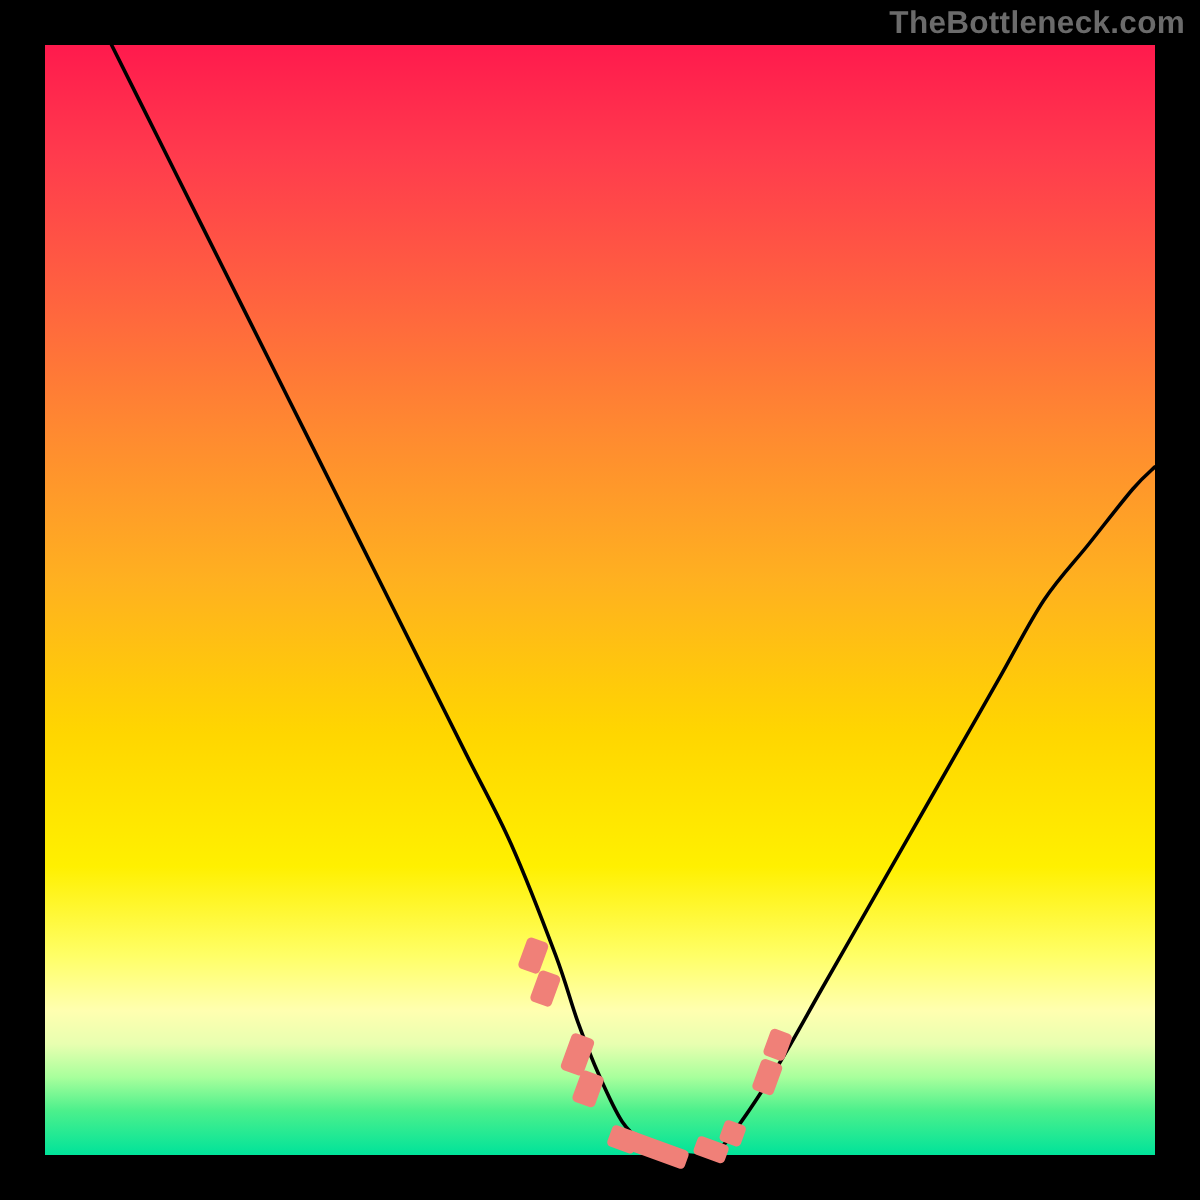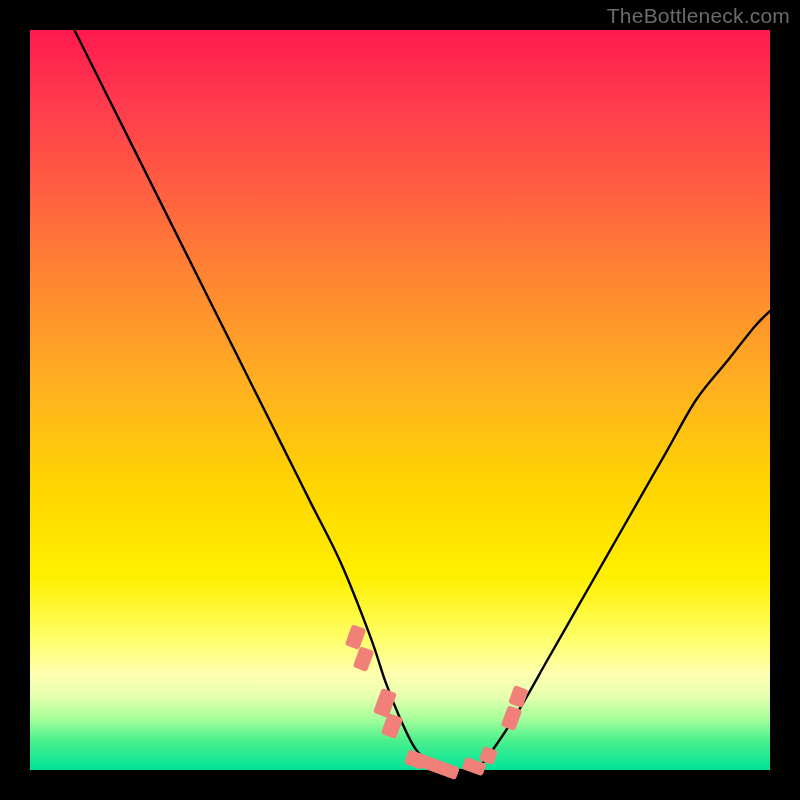--- a/index.html
+++ b/index.html
@@ -40,21 +40,21 @@
       #4cf08c 96%,
       #00e39a 100%
     );
   }
   .watermark {
     position: absolute;
     top: 4px;
     right: 10px;
     color: #6b6b6b;
     font-size: 21px;
-    font-weight: 400;
+    font-weight: 700;
     letter-spacing: 0.2px;
     text-align: center;
   }
   svg.curve {
     position: absolute;
     left: 0;
     top: 0;
     width: 740px;
     height: 740px;
     overflow: visible;

